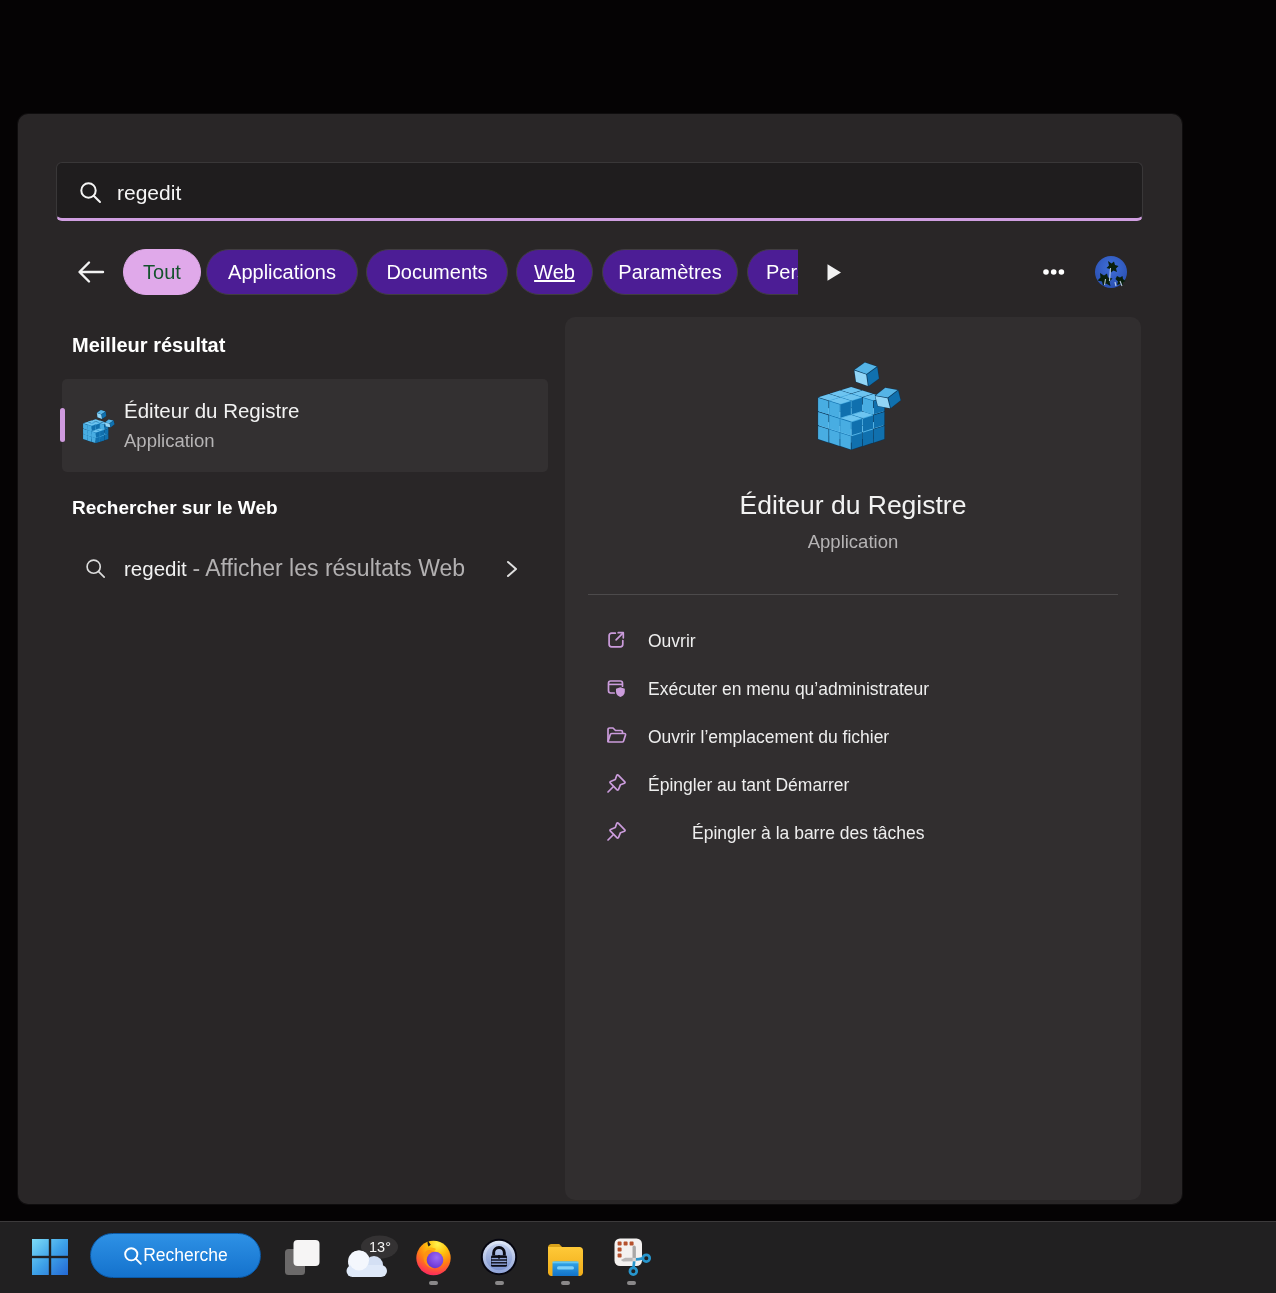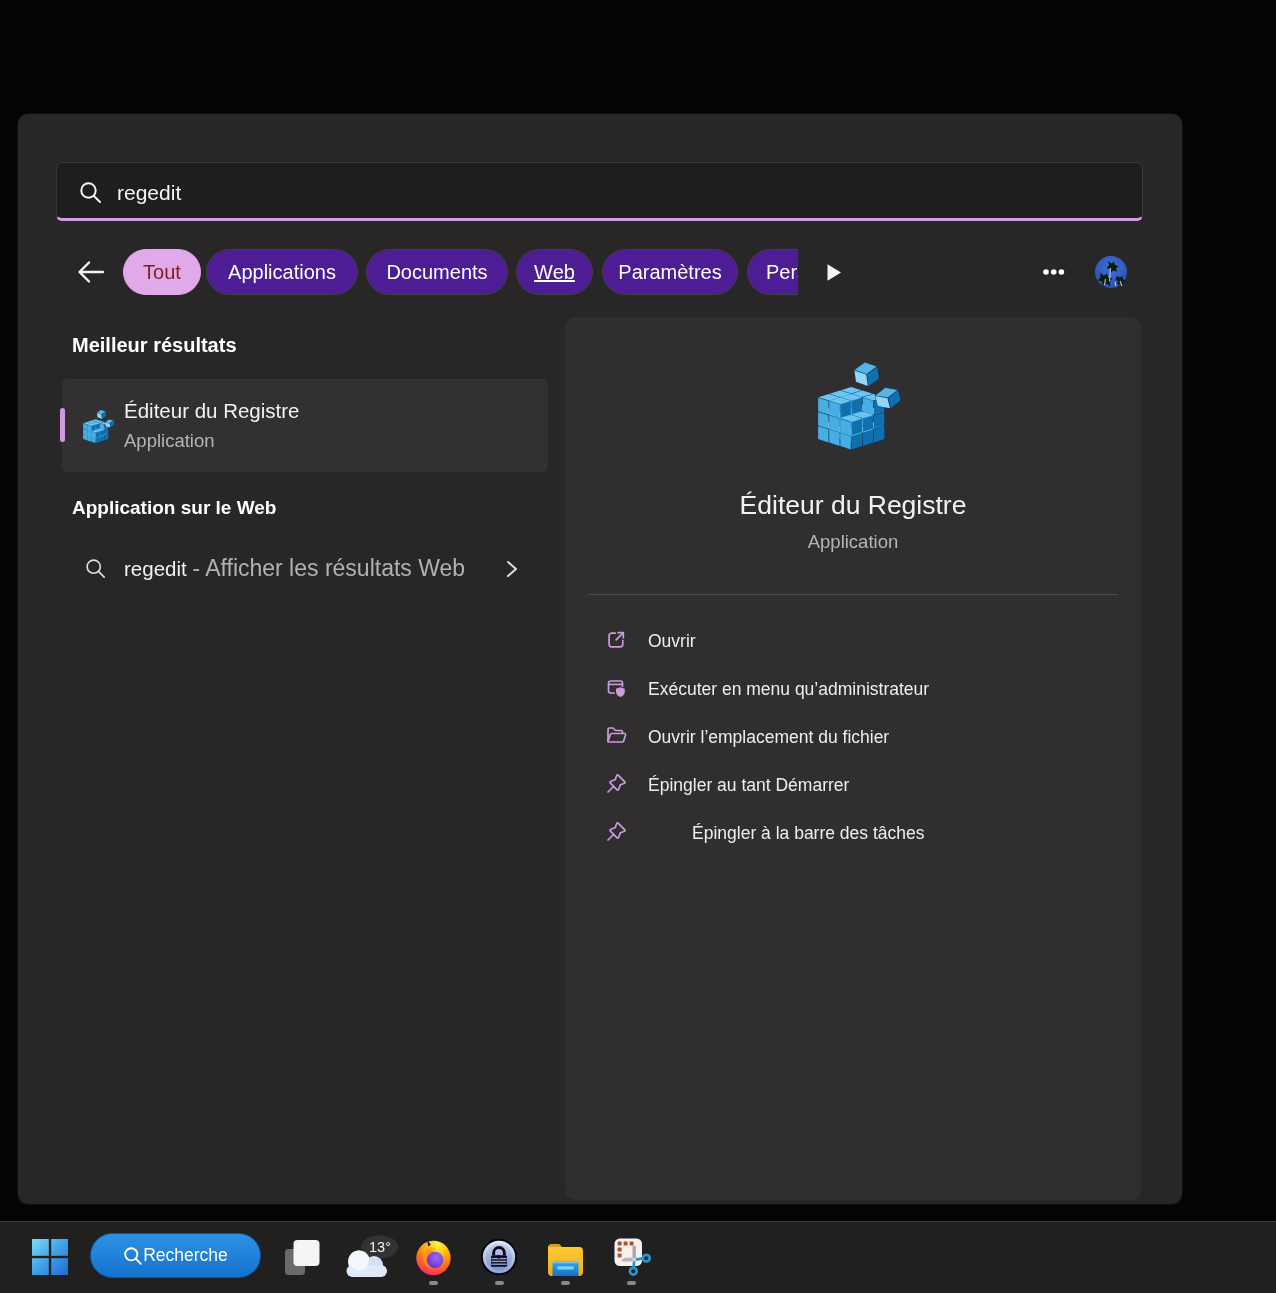--- a/index.html
+++ b/index.html
@@ -8,21 +8,21 @@
   .abs { position:absolute; }
   #panel { left:18px; top:114px; width:1164px; height:1090px;
     background:#292627; border-radius:10px; box-shadow:0 0 0 1px rgba(255,255,255,0.045); }
   #searchbox { left:56px; top:162px; width:1087px; height:59px;
     background:#1f1d1e; border:1px solid #393738; border-bottom:3px solid #cf9ee0;
     border-radius:6px; }
   #searchtext { left:117px; top:181px; font-size:21px; color:#f5f5f5; }
   .pill { top:249px; height:46px; border-radius:23px; background:#4c1d95;
     border:1px solid #413e40; color:#ffffff; font-size:20px;
     display:flex; align-items:center; justify-content:center; }
-  .pill.sel { background:#e0a9ea; border:1px solid #e0a9ea; color:#7f1d1d; }
+  .pill.sel { background:#e0a9ea; border:1px solid #e0a9ea; color:#14532d; }
   #meilleur { left:72px; top:334px; font-size:20px; font-weight:600; color:#ffffff; }
   #card { left:62px; top:379px; width:486px; height:93px; background:#333031; border-radius:5px; }
   #accent { left:60px; top:408px; width:5px; height:34px; background:#cf9ade; border-radius:3px; }
   #cardtitle { left:124px; top:399px; font-size:20.5px; color:#f2f2f2; }
   #cardsub { left:124px; top:430px; font-size:18.5px; color:#b6b4b5; }
   #rweb { left:72px; top:497px; font-size:19px; font-weight:600; color:#ffffff; }
   #webrow { left:124px; top:555px; font-size:20.5px; color:#f2f2f2; }
   #webrow span { font-size:23px; color:#b2b0b1; }
   #rpanel { left:565px; top:317px; width:576px; height:883px; background:#312e2f; border-radius:10px; }
   #rtitle { left:565px; top:490px; width:576px; text-align:center; font-size:26.5px; color:#f2f2f2; }
@@ -85,30 +85,30 @@
     <path d="M5 17 l4 2.5 3-2 1 4 4.5 1 -3 3 1 4.5 -4.5-2.5 -3 2 -1-4 -4.5-1 3-3 z"></path>
     <path d="M22 20 l3 1.5 2.5-1.5 0.5 3 2.5 2 -2.5 1.5 0 3.5 -2.5-2 -3.5 1 1-3.5 -2.5-2.5 z"></path>
   </g>
   <g stroke="#c7d8ef" stroke-width="1.1" fill="none" opacity="0.9">
     <path d="M15.5 12 L14.5 25"></path>
     <path d="M10.5 23 L9.5 29"></path>
     <path d="M25 25 L27 30"></path>
     <path d="M20 26 L21 30"></path>
   </g>
 </svg>
-<div class="abs" id="meilleur">Meilleur résultats</div>
+<div class="abs" id="meilleur">Meilleur résultat</div>
 <div class="abs" id="card"></div>
 <div class="abs" id="accent"></div>
 <div class="abs" id="cardtitle">Éditeur du Registre</div>
 <div class="abs" id="cardsub">Application</div>
 
 <svg class="abs" style="left:80px; top:409px;" width="35" height="35" viewBox="0 0 92 92">
   <use href="#regcube"></use>
 </svg>
-<div class="abs" id="rweb">Application sur le Web</div>
+<div class="abs" id="rweb">Rechercher sur le Web</div>
 
 <svg class="abs" style="left:85px; top:558px;" width="21" height="21" viewBox="0 0 23 23">
   <circle cx="9.5" cy="9.5" r="7.2" fill="none" stroke="#dddddd" stroke-width="1.8"></circle>
   <line x1="14.7" y1="14.7" x2="21" y2="21" stroke="#dddddd" stroke-width="1.8" stroke-linecap="round"></line>
 </svg>
 <div class="abs" id="webrow">regedit <span>- Afficher les résultats Web</span></div>
 
 <svg class="abs" style="left:505px; top:560px;" width="14" height="18" viewBox="0 0 14 18">
   <path d="M3 2 L11 9 L3 16" fill="none" stroke="#e0e0e0" stroke-width="2" stroke-linecap="round" stroke-linejoin="round"></path>
 </svg>

